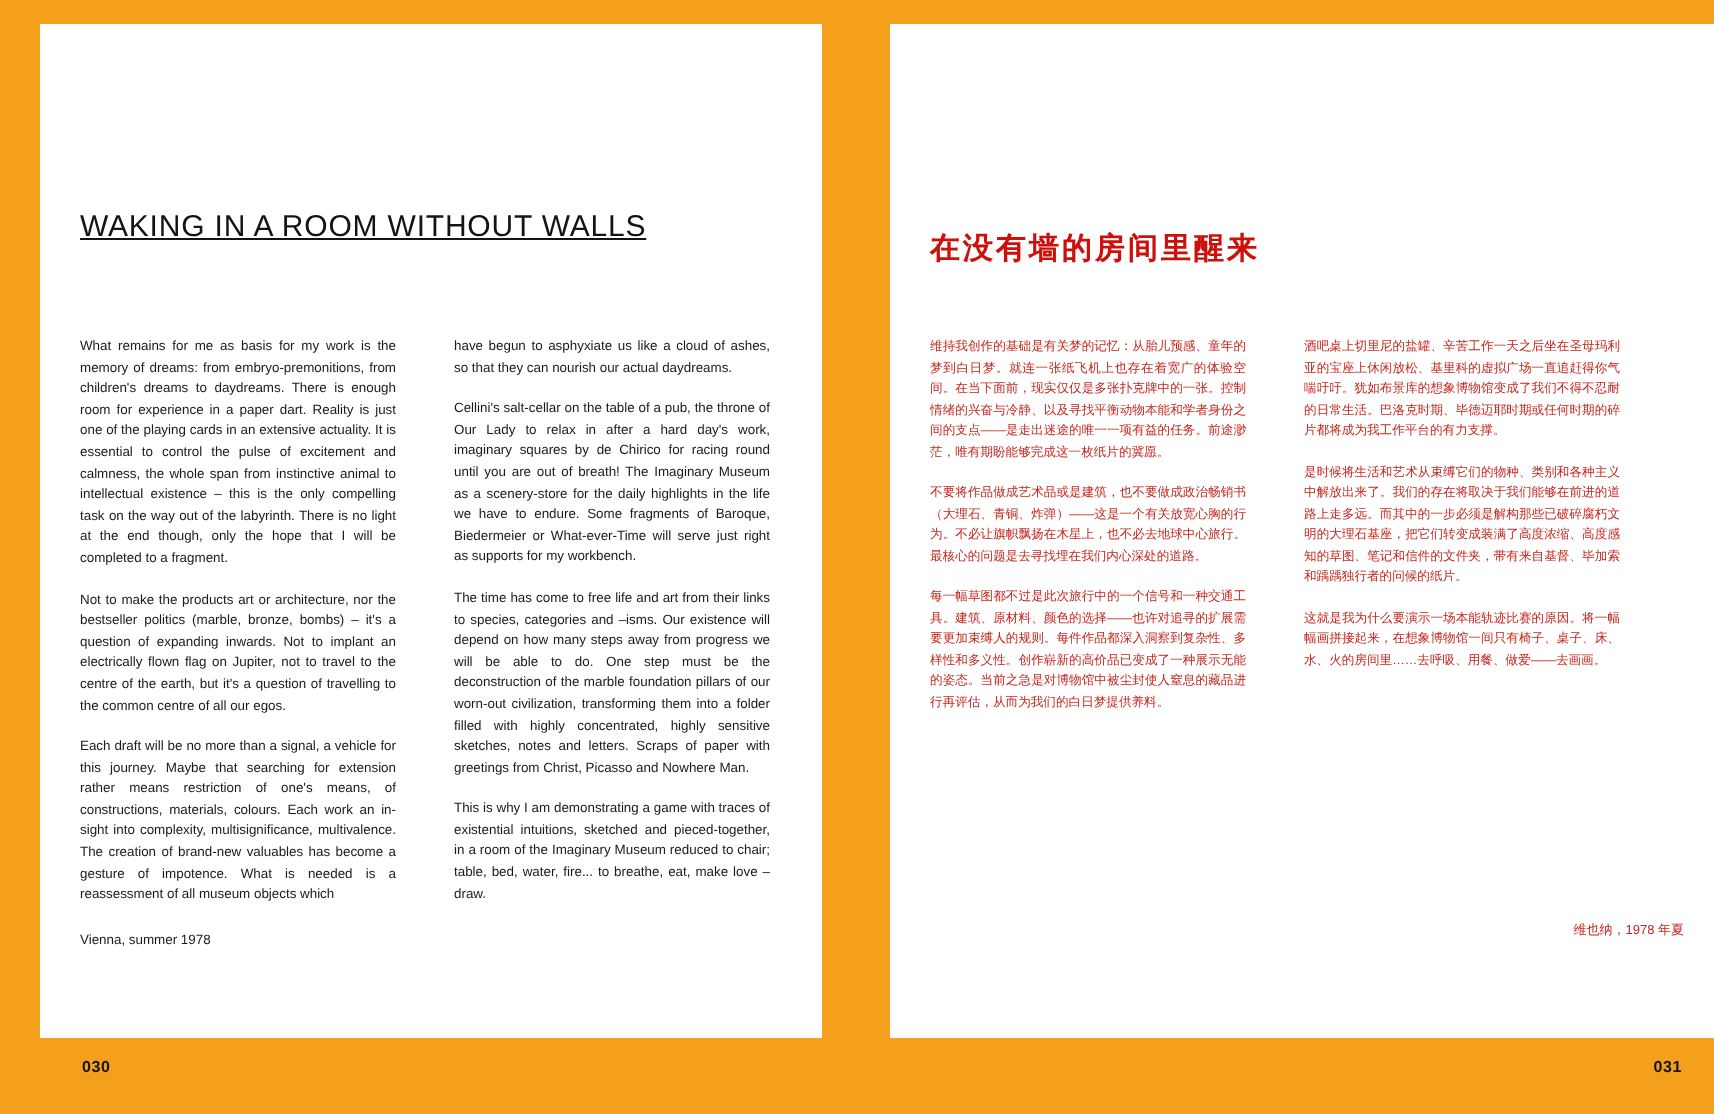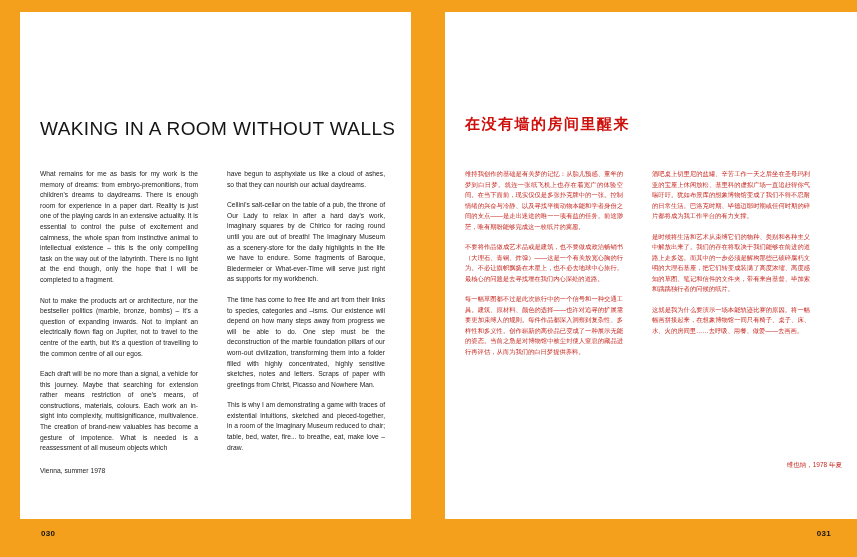--- a/index.html
+++ b/index.html
@@ -11,24 +11,24 @@
     font-family: "Liberation Sans", sans-serif;
   }
   .page {
     position: absolute; top: 12px; height: 507px;
     background: #ffffff;
   }
   .page-left  { left: 20px;  width: 391px; }
   .page-right { left: 445px; width: 424px; }
 
   .title-en {
-    position: absolute; left: 20px; top: 106px;
+    position: absolute; left: 20px; top: 93px;
     margin: 0;
-    font-size: 19px; font-weight: 400; letter-spacing: 0.4px;
-    color: #141414; white-space: nowrap;
+    font-size: 15px; font-weight: 400; letter-spacing: 0.4px;
+    color: #141414; white-space: nowrap; text-decoration: underline;
   }
   .title-zh {
     position: absolute; left: 20px; top: 103px;
     margin: 0;
     font-size: 15px; font-weight: 700; letter-spacing: 1.5px;
     color: var(--red_title, #CE100C); white-space: nowrap;
   }
   .columns {
     position: absolute; left: 20px; top: 157px;
     display: flex; gap: 29px;
@@ -53,21 +53,21 @@
   .signature-zh {
     position: absolute; right: 27px; top: 449px;
     font-size: 6.5px; color: var(--red_body, #C5261E);
   }
   .folio {
     position: absolute; top: 529px;
     font-size: 8px; font-weight: 700; color: #151515;
     letter-spacing: 0.3px;
   }
   .folio-left  { left: 20px; padding-left: 21px; }
-  .folio-right { right: 26px; }
+  .folio-right { right: 16px; }
 </style>
 </head>
 <body>
 
 <div class="page page-left">
   <h1 class="title-en">WAKING IN A ROOM WITHOUT WALLS</h1>
   <div class="columns">
     <div class="col">
       <p class="en">What remains for me as basis for my work is the memory of dreams: from embryo-premonitions, from children's dreams to daydreams. There is enough room for experience in a paper dart. Reality is just one of the playing cards in an extensive actuality. It is essential to control the pulse of excitement and calmness, the whole span from instinctive animal to intellectual existence – this is the only compelling task on the way out of the labyrinth. There is no light at the end though, only the hope that I will be completed to a fragment.</p>
       <p class="en">Not to make the products art or architecture, nor the bestseller politics (marble, bronze, bombs) – it's a question of expanding inwards. Not to implant an electrically flown flag on Jupiter, not to travel to the centre of the earth, but it's a question of travelling to the common centre of all our egos.</p>

